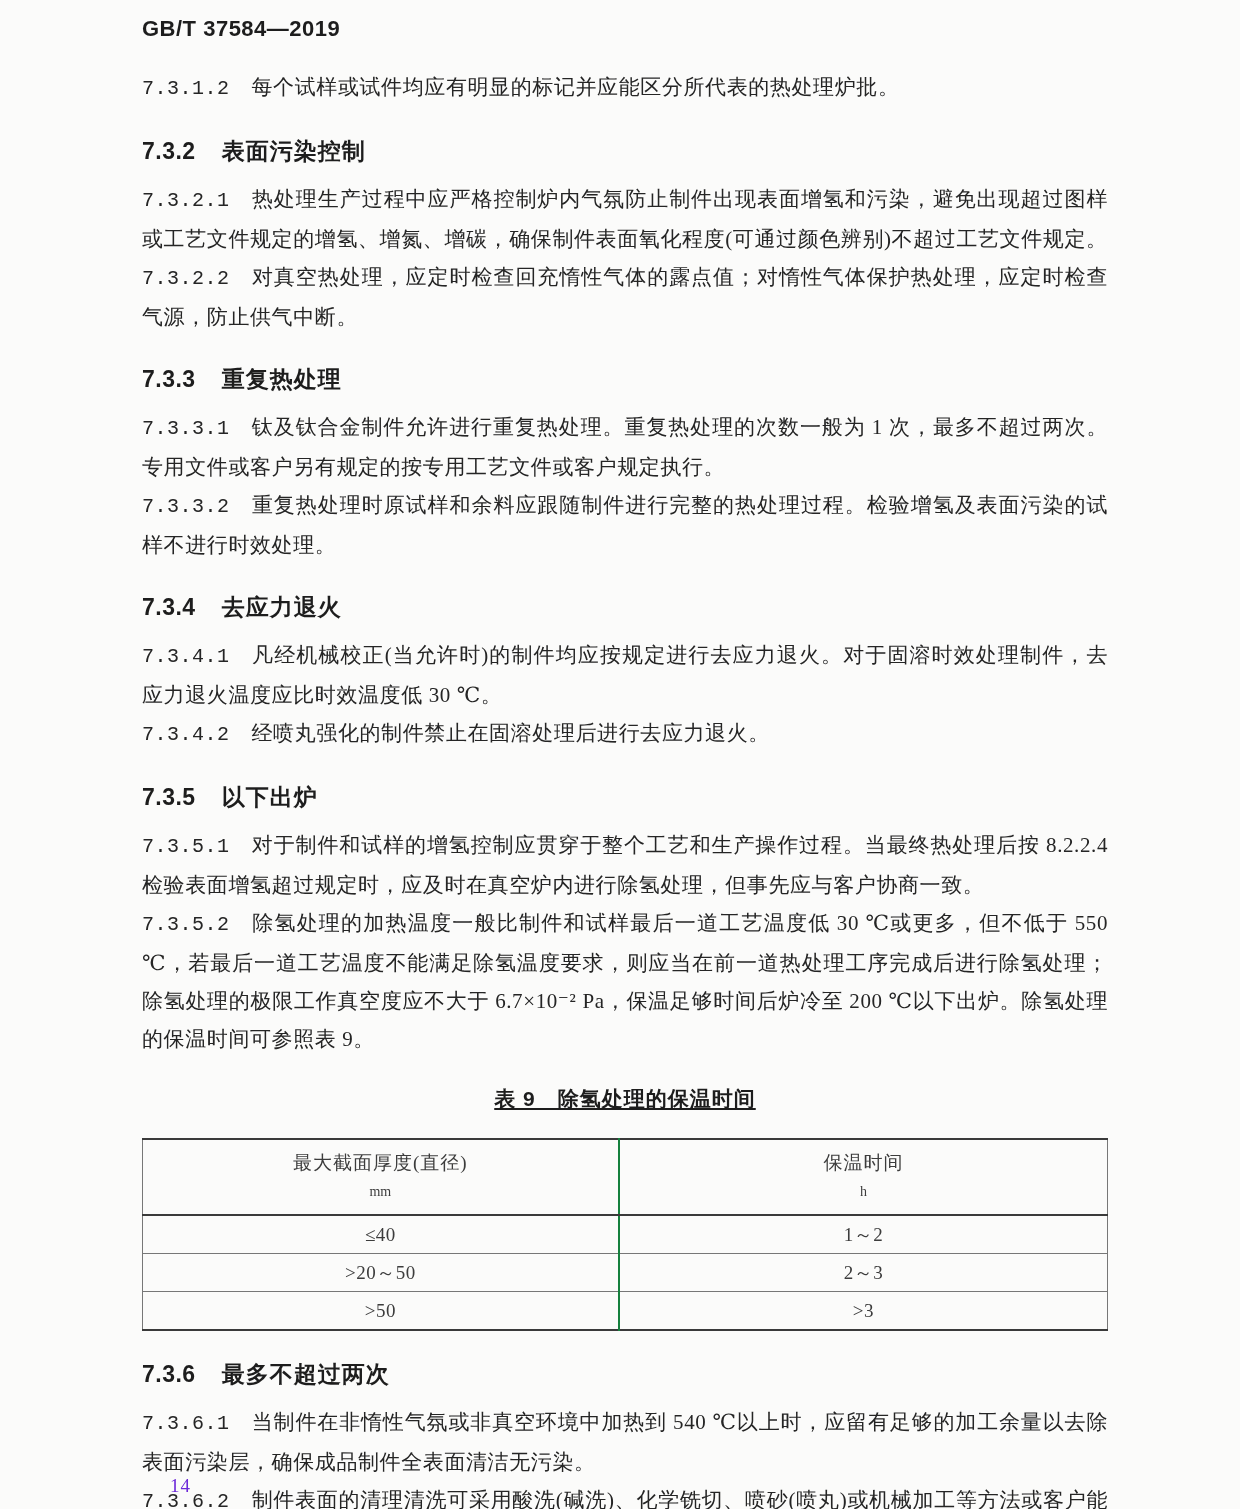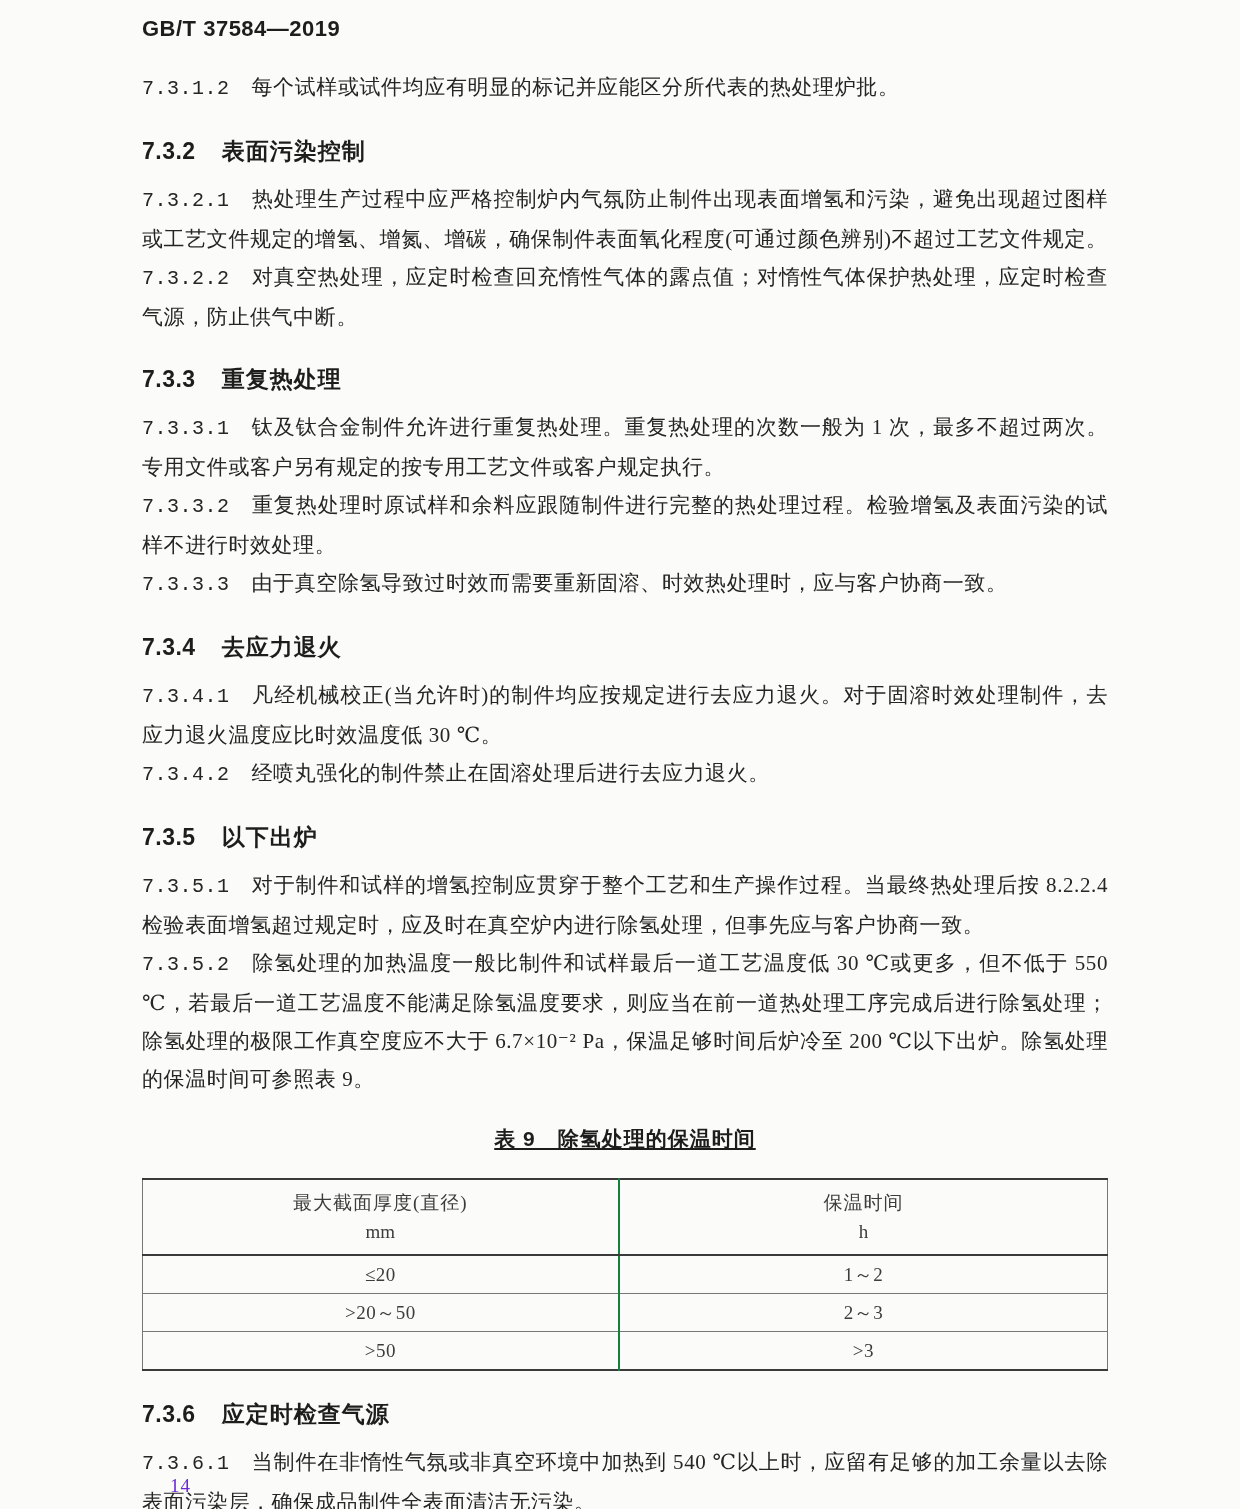--- a/index.html
+++ b/index.html
@@ -85,21 +85,21 @@
     font-weight: normal;
     padding: 0;
   }
   table.gbtable th:first-child, table.gbtable td:first-child { border-left: none; width: 49.2%; }
   table.gbtable thead th {
     height: 74px;
     border-bottom: 2px solid #3a3a3a;
     vertical-align: middle;
   }
   table.gbtable thead .hline { line-height: 30px; letter-spacing: 1px; }
-  table.gbtable thead .unit { line-height: 28px; font-size: 19px; }
+  table.gbtable thead .unit { line-height: 28px; font-size: 14px; }
   table.gbtable tbody td {
     height: 37px;
     border-bottom: 1px solid #777;
     letter-spacing: 0.5px;
   }
   table.gbtable tbody tr:last-child td { border-bottom: none; }
   .page-number {
     position: absolute;
     left: 170px;
     bottom: 12px;
@@ -124,21 +124,20 @@
     <p class="clause"><span class="cnum">7.3.2.1</span><span>热处理生产过程中应严格控制炉内气氛防止制件出现表面增氢和污染，避免出现超过图样或工艺文件规定的增氢、增氮、增碳，确保制件表面氧化程度(可通过颜色辨别)不超过工艺文件规定。</span></p>
 
     <p class="clause"><span class="cnum">7.3.2.2</span><span>对真空热处理，应定时检查回充惰性气体的露点值；对惰性气体保护热处理，应定时检查气源，防止供气中断。</span></p>
 
     <div class="h3"><span class="hnum">7.3.3</span><span>重复热处理</span></div>
 
     <p class="clause"><span class="cnum">7.3.3.1</span><span>钛及钛合金制件允许进行重复热处理。重复热处理的次数一般为 1 次，最多不超过两次。专用文件或客户另有规定的按专用工艺文件或客户规定执行。</span></p>
 
     <p class="clause"><span class="cnum">7.3.3.2</span><span>重复热处理时原试样和余料应跟随制件进行完整的热处理过程。检验增氢及表面污染的试样不进行时效处理。</span></p>
 
-    <p class="clause"><span class="cnum">7.3.3.3</span><span>由于真空除氢导致过时效而需要重新固溶、时效热处理时，应与客户协商一致。</span></p>
 
     <div class="h3"><span class="hnum">7.3.4</span><span>去应力退火</span></div>
 
     <p class="clause"><span class="cnum">7.3.4.1</span><span>凡经机械校正(当允许时)的制件均应按规定进行去应力退火。对于固溶时效处理制件，去应力退火温度应比时效温度低 30 ℃。</span></p>
 
     <p class="clause"><span class="cnum">7.3.4.2</span><span>经喷丸强化的制件禁止在固溶处理后进行去应力退火。</span></p>
 
     <div class="h3"><span class="hnum">7.3.5</span><span>以下出炉</span></div>
 
     <p class="clause"><span class="cnum">7.3.5.1</span><span>对于制件和试样的增氢控制应贯穿于整个工艺和生产操作过程。当最终热处理后按 8.2.2.4 检验表面增氢超过规定时，应及时在真空炉内进行除氢处理，但事先应与客户协商一致。</span></p>
@@ -155,35 +154,35 @@
             <div class="unit">mm</div>
           </th>
           <th>
             <div class="hline">保温时间</div>
             <div class="unit">h</div>
           </th>
         </tr>
       </thead>
       <tbody>
         <tr>
-          <td>≤20</td>
+          <td>≤40</td>
           <td>1～2</td>
         </tr>
         <tr>
           <td>&gt;20～50</td>
           <td>2～3</td>
         </tr>
         <tr>
           <td>&gt;50</td>
           <td>&gt;3</td>
         </tr>
       </tbody>
     </table>
 
-    <div class="h3"><span class="hnum">7.3.6</span><span>应定时检查气源</span></div>
+    <div class="h3"><span class="hnum">7.3.6</span><span>最多不超过两次</span></div>
 
     <p class="clause"><span class="cnum">7.3.6.1</span><span>当制件在非惰性气氛或非真空环境中加热到 540 ℃以上时，应留有足够的加工余量以去除表面污染层，确保成品制件全表面清洁无污染。</span></p>
 
     <p class="clause"><span class="cnum">7.3.6.2</span><span>制件表面的清理清洗可采用酸洗(碱洗)、化学铣切、喷砂(喷丸)或机械加工等方法或客户能接受的其他方法，酸洗(碱洗)按 HB/Z 344 规定进行。专用文件另有规定的，按专用文件执行。</span></p>
 
   </div>
 
   <div class="page-number">14</div>
 
 </div>

